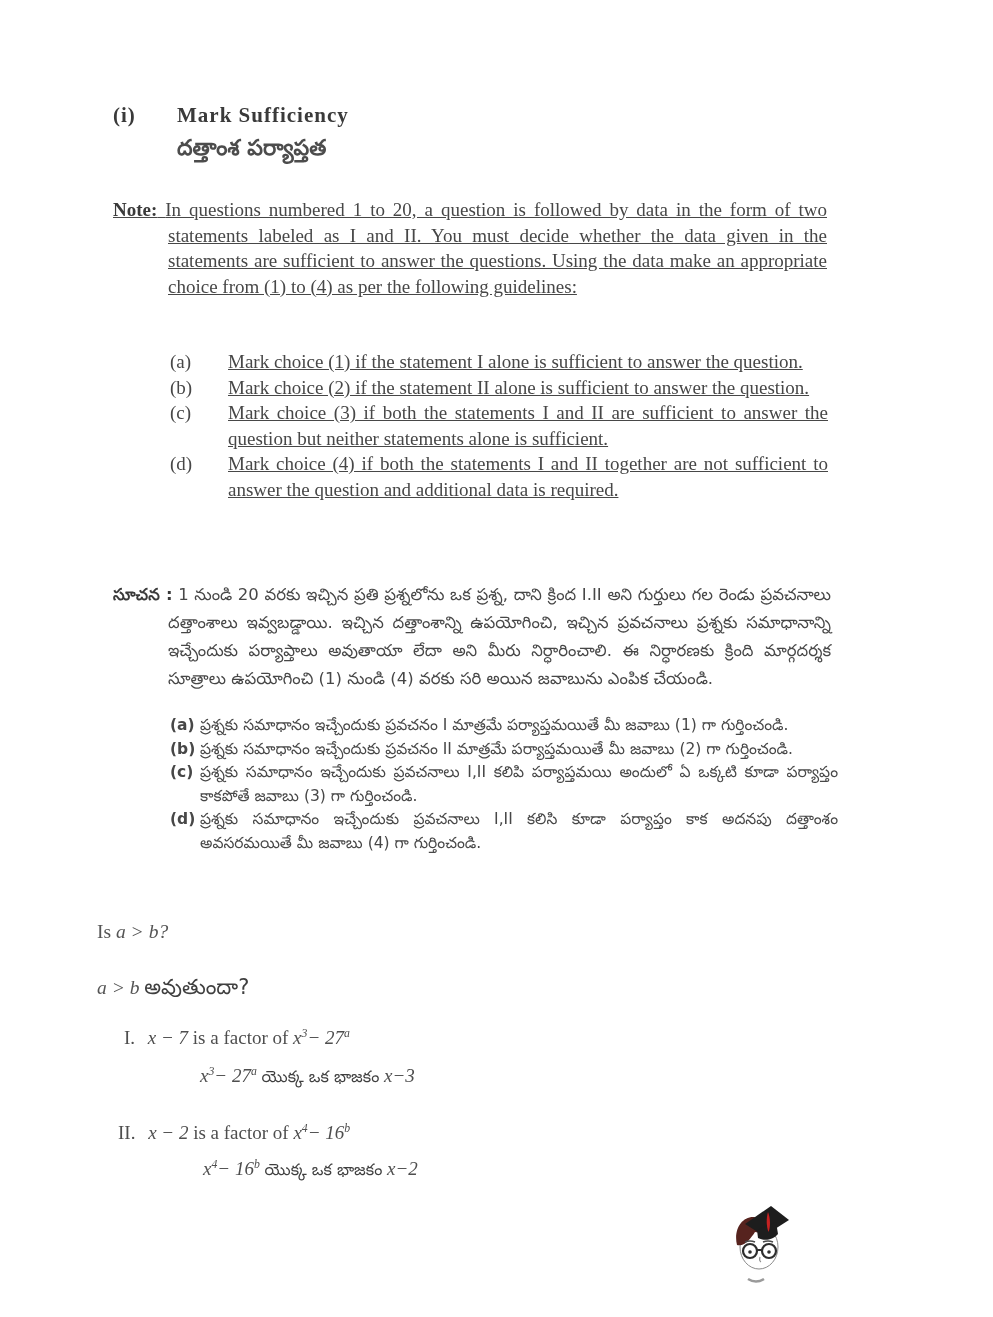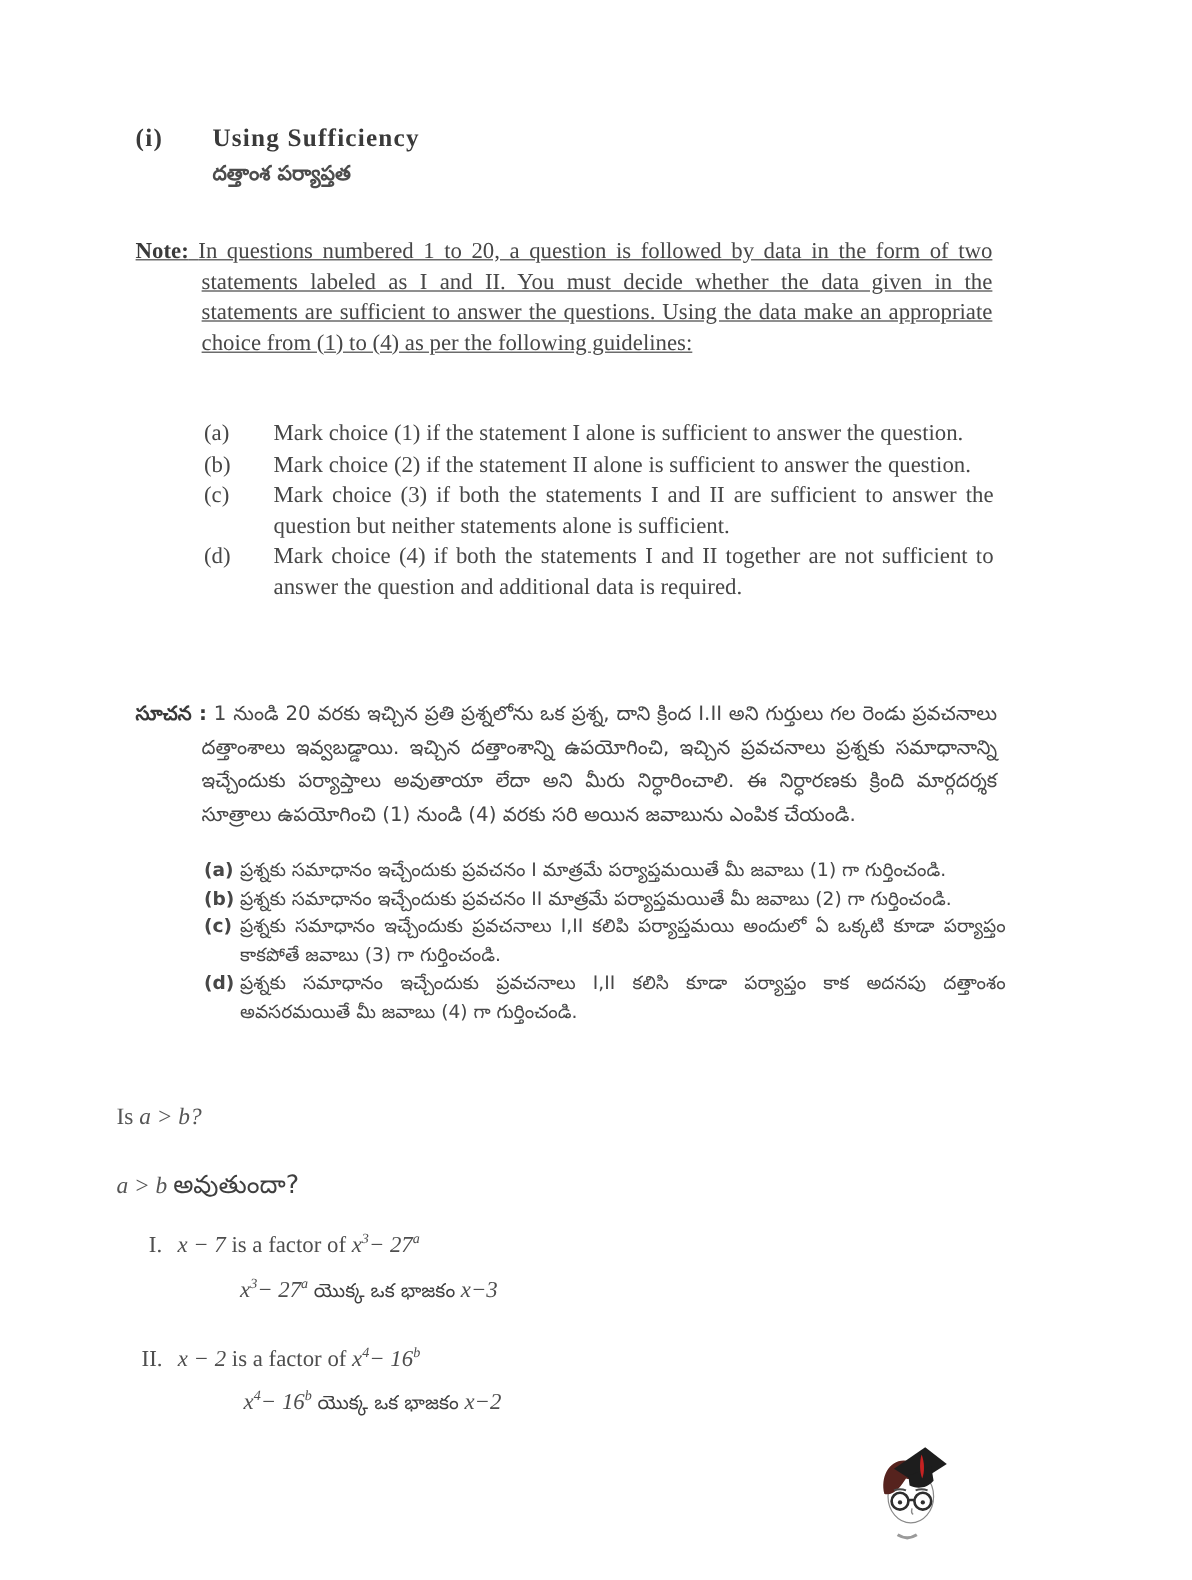--- a/index.html
+++ b/index.html
@@ -19,33 +19,33 @@
     font-family:"Liberation Serif","DejaVu Serif",serif;
     color:var(--ink);
   }
   .abs{position:absolute;}
   .te{font-family:"DejaVu Sans",sans-serif;}
 
   
   .hdr-row{display:flex;font-size:21px;color:var(--ink-dark);}
   .hdr-index{width:64px;font-weight:bold;letter-spacing:1px;}
   .hdr-title{font-weight:bold;letter-spacing:1px;}
-  .hdr-te{margin-left:64px;margin-top:7px;font-size:17px;font-weight:600;color:#4c4c4c;}
+  .hdr-te{margin-left:64px;margin-top:7px;font-size:22px;font-weight:600;color:#4c4c4c;}
 
   
   .hang{padding-left:55px;text-indent:-55px;text-align:justify;
         font-size:19px;line-height:25.5px;}
   .hang-te{padding-left:55px;text-indent:-55px;text-align:justify;
         font-size:16.5px;line-height:28px;}
   .note-label{font-weight:bold;color:var(--ink-dark);}
 
   
   .choice{display:flex;font-size:19px;line-height:25.5px;}
   .choice .clabel{width:58px;flex-shrink:0;}
-  .choice .ctext{flex:1;text-align:justify;}
+  .choice .ctext{flex:1;text-align:justify;text-decoration:underline;}
   .choice-te{display:flex;font-size:15.5px;line-height:23.5px;}
   .choice-te .clabel{width:30px;flex-shrink:0;font-weight:bold;}
   .choice-te .ctext{flex:1;text-align:justify;}
 
   
   .q-en{font-size:19.5px;color:#555;}
   .math{font-style:italic;font-family:"Liberation Serif",serif;}
   .stmt{font-size:19px;color:#4e4e4e;}
   .stmt .slabel{margin-right:8px;}
   sup{font-size:62%;line-height:0;}
@@ -63,21 +63,21 @@
   .tagline{font-family:"Liberation Sans",sans-serif;font-weight:bold;
            font-size:9px;letter-spacing:0.3px;color:var(--tagline-gray);
            margin-top:3px;white-space:nowrap;}
 </style>
 </head>
 <body>
 
 <div class="abs" style="left:113px;top:103px;">
   <div class="hdr-row">
     <span class="hdr-index">(i)</span>
-    <span class="hdr-title">Using Sufficiency</span>
+    <span class="hdr-title">Mark Sufficiency</span>
   </div>
   <div class="hdr-te te">దత్తాంశ పర్యాప్తత</div>
 </div>
 
 <div class="abs" style="left:113px;top:197px;width:714px;text-decoration:underline;">
   <p class="hang">
     <span class="note-label">Note:</span>
     <span>In questions numbered 1 to 20, a question is followed by data in the form of two statements labeled as I and II.  You must decide whether the data given in the statements are sufficient to answer the questions.  Using the data make an appropriate choice from (1) to (4) as per the following guidelines:</span>
   </p>
 </div>

